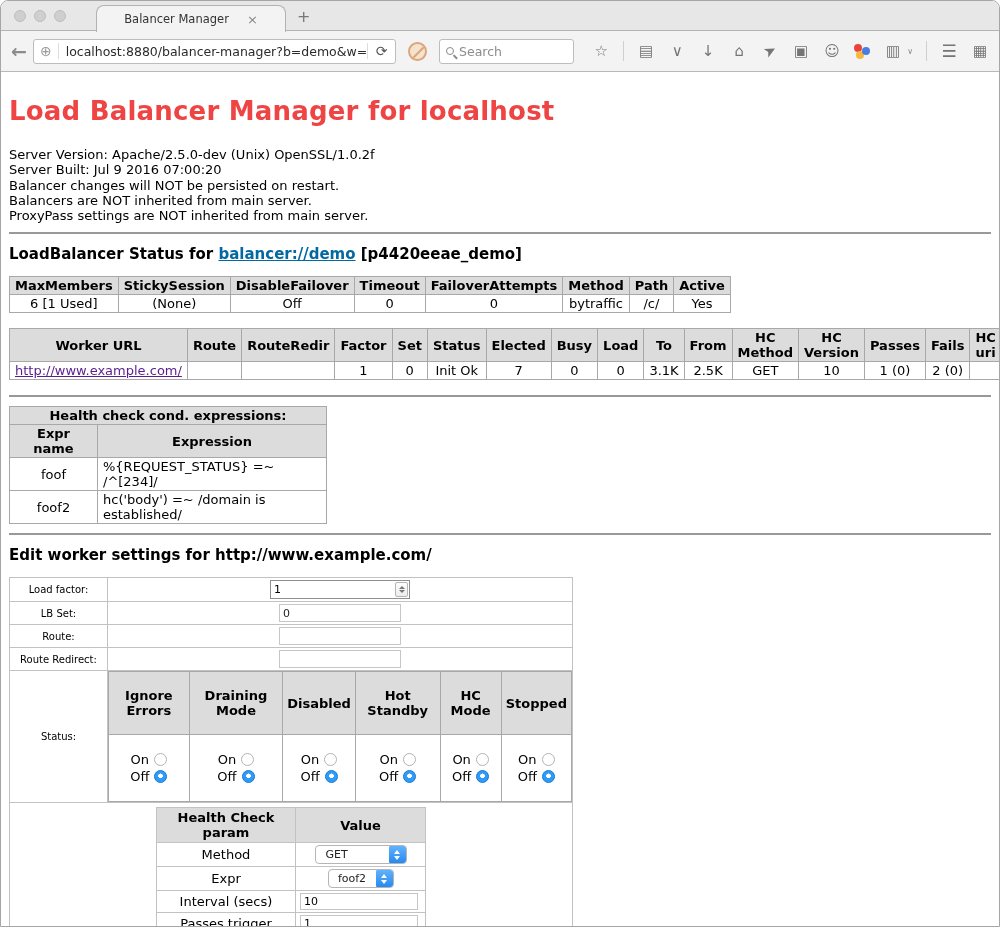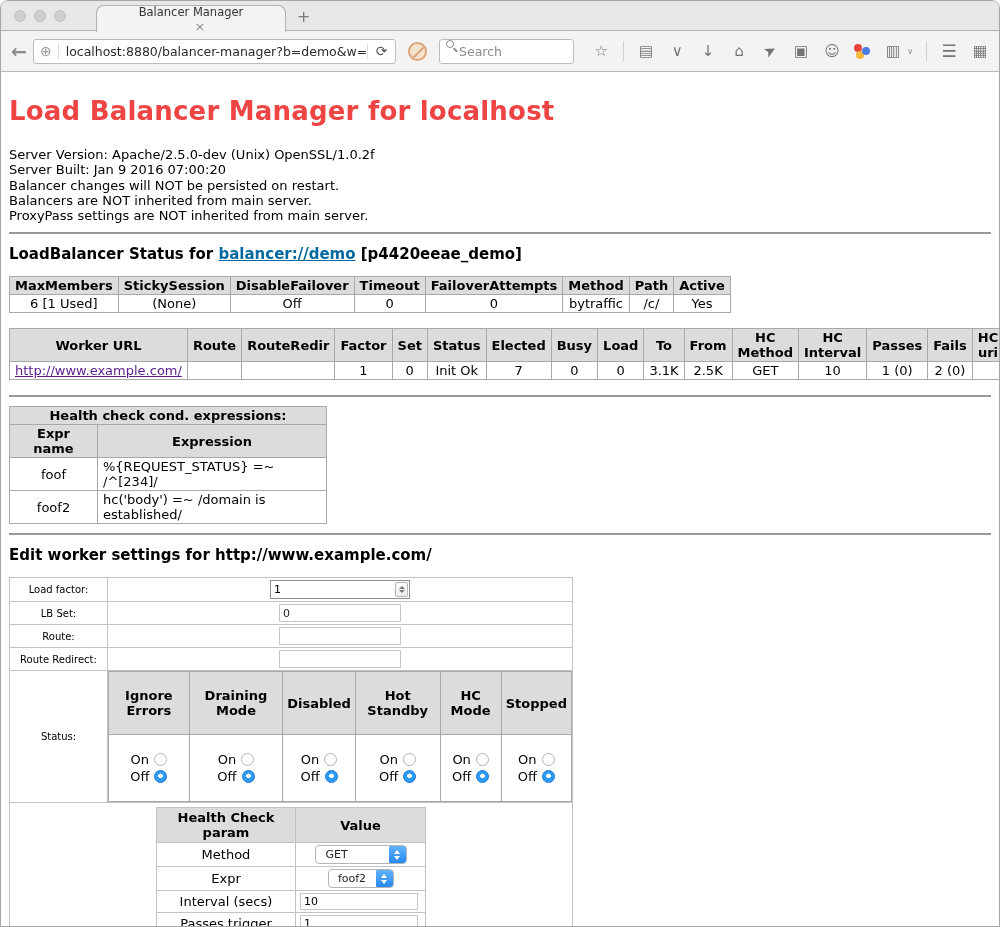--- a/index.html
+++ b/index.html
@@ -7,40 +7,40 @@
   body { font-family:"DejaVu Sans","Liberation Sans",sans-serif; }
   .window { width:1000px; height:927px; border:1px solid #a6a6a6; border-radius:8px 8px 0 0;
             overflow:hidden; background:#fff; position:relative; }
 
   
   .tabbar { height:30px; background:#e7e7e7; position:relative; border-bottom:1px solid #b4b4b4; }
   .traffic { position:absolute; top:9px; left:13px; display:flex; gap:8px; }
   .light { width:12px; height:12px; border-radius:50%; background:#cfcfcf; border:1px solid #bdbdbd; }
   .tab { position:absolute; left:95px; top:4px; width:190px; height:27px; background:#f3f3f3;
          border:1px solid #b2b2b2; border-bottom:none; border-radius:8px 8px 0 0; z-index:2;
-         display:flex; align-items:center; justify-content:center; gap:0;flex-direction:column; }
+         display:flex; align-items:center; justify-content:center; gap:0; }
   .tab-title { font-size:11.5px; color:#333; }
   .tab-close { font-size:13px; color:#888; margin-left:18px; cursor:default; }
   .newtab { position:absolute; left:296px; top:6px; font-size:16px; color:#777; }
 
   .toolbar { height:41px; background:#f3f3f3; border-bottom:1px solid #b9b9b9;
              display:flex; align-items:center; padding:0 10px; }
   .back-btn { font-size:19px; font-weight:bold; color:#8b8b8b; margin-right:6px; }
   .urlbar { width:372px; height:25px; background:#fff; border:1px solid #bdbdbd; border-radius:3px;
             display:flex; align-items:center; overflow:hidden; }
   .site-icon { color:#9a9a9a; font-size:14px; padding:0 6px; }
   .vdiv { width:1px; height:16px; background:#ddd; }
   .url-text { flex:1; font-size:12.5px; color:#2b2b2b; padding:0 7px; white-space:nowrap; overflow:hidden; }
   .reload { color:#555; font-size:14px; padding:0 8px; }
   .blocked-icon { width:19px; height:19px; border-radius:50%; border:2px solid #dca67d; background:#f6e3cd;
                   margin:0 12px 0 12px; position:relative; overflow:hidden; }
   .blocked-icon::after { content:""; position:absolute; left:-2px; top:7px; width:22px; height:2px;
                   background:#dca67d; transform:rotate(-45deg); }
   .searchbar { width:138px; height:25px; background:#fff; border:1px solid #bdbdbd; border-radius:3px;
-               display:flex; padding:0 6px; gap:5px; }
+               display:flex; align-items:center; padding:0 6px; gap:5px; }
   .lens { width:8px; height:8px; border:1.5px solid #8a8a8a; border-radius:50%; position:relative; flex:none; }
   .lens::after { content:""; position:absolute; width:5px; height:1.5px; background:#8a8a8a;
                  transform:rotate(45deg); left:6px; top:8px; }
   .searchbar input { border:none; outline:none; width:100%; font-size:12.5px; color:#333;
                      font-family:inherit; background:transparent; }
   .searchbar input::placeholder { color:#8c8c8c; }
   .tool-icons { display:flex; align-items:center; margin-left:18px; gap:13px; }
   .ticon { font-size:15px; color:#757575; width:18px; text-align:center; }
   .sep { width:1px; height:20px; background:#cfcfcf; }
   .dots-icon { position:relative; width:17px; height:16px; }
@@ -163,21 +163,21 @@
       <span class="sep"></span>
       <span class="ticon" style="font-size:17px">☰</span>
       <span class="ticon">▦</span>
     </div>
   </div>
 
   <div class="content">
     <h1 class="page-title">Load Balancer Manager for localhost</h1>
 
     <div class="info-line">Server Version: Apache/2.5.0-dev (Unix) OpenSSL/1.0.2f</div>
-    <div class="info-line">Server Built: Jan 9 2016 07:00:20</div>
+    <div class="info-line">Server Built: Jul 9 2016 07:00:20</div>
     <div class="info-line">Balancer changes will NOT be persisted on restart.</div>
     <div class="info-line">Balancers are NOT inherited from main server.</div>
     <div class="info-line">ProxyPass settings are NOT inherited from main server.</div>
 
     <hr class="rule">
 
     <h3 class="section"><span>LoadBalancer Status for </span><a href="#">balancer://demo</a><span> [p4420eeae_demo]</span></h3>
 
     <table class="data-table" style="width:616px">
       <tbody>
@@ -212,21 +212,21 @@
         <th>RouteRedir</th>
         <th>Factor</th>
         <th>Set</th>
         <th>Status</th>
         <th>Elected</th>
         <th>Busy</th>
         <th>Load</th>
         <th>To</th>
         <th>From</th>
         <th>HC Method</th>
-        <th>HC Interval</th>
+        <th>HC Version</th>
         <th>Passes</th>
         <th>Fails</th>
         <th>HC uri</th>
 
       </tr>
       <tr>
         <td class="left"><a href="#">http://www.example.com/</a></td>
         <td></td>
         <td></td>
         <td>1</td>

